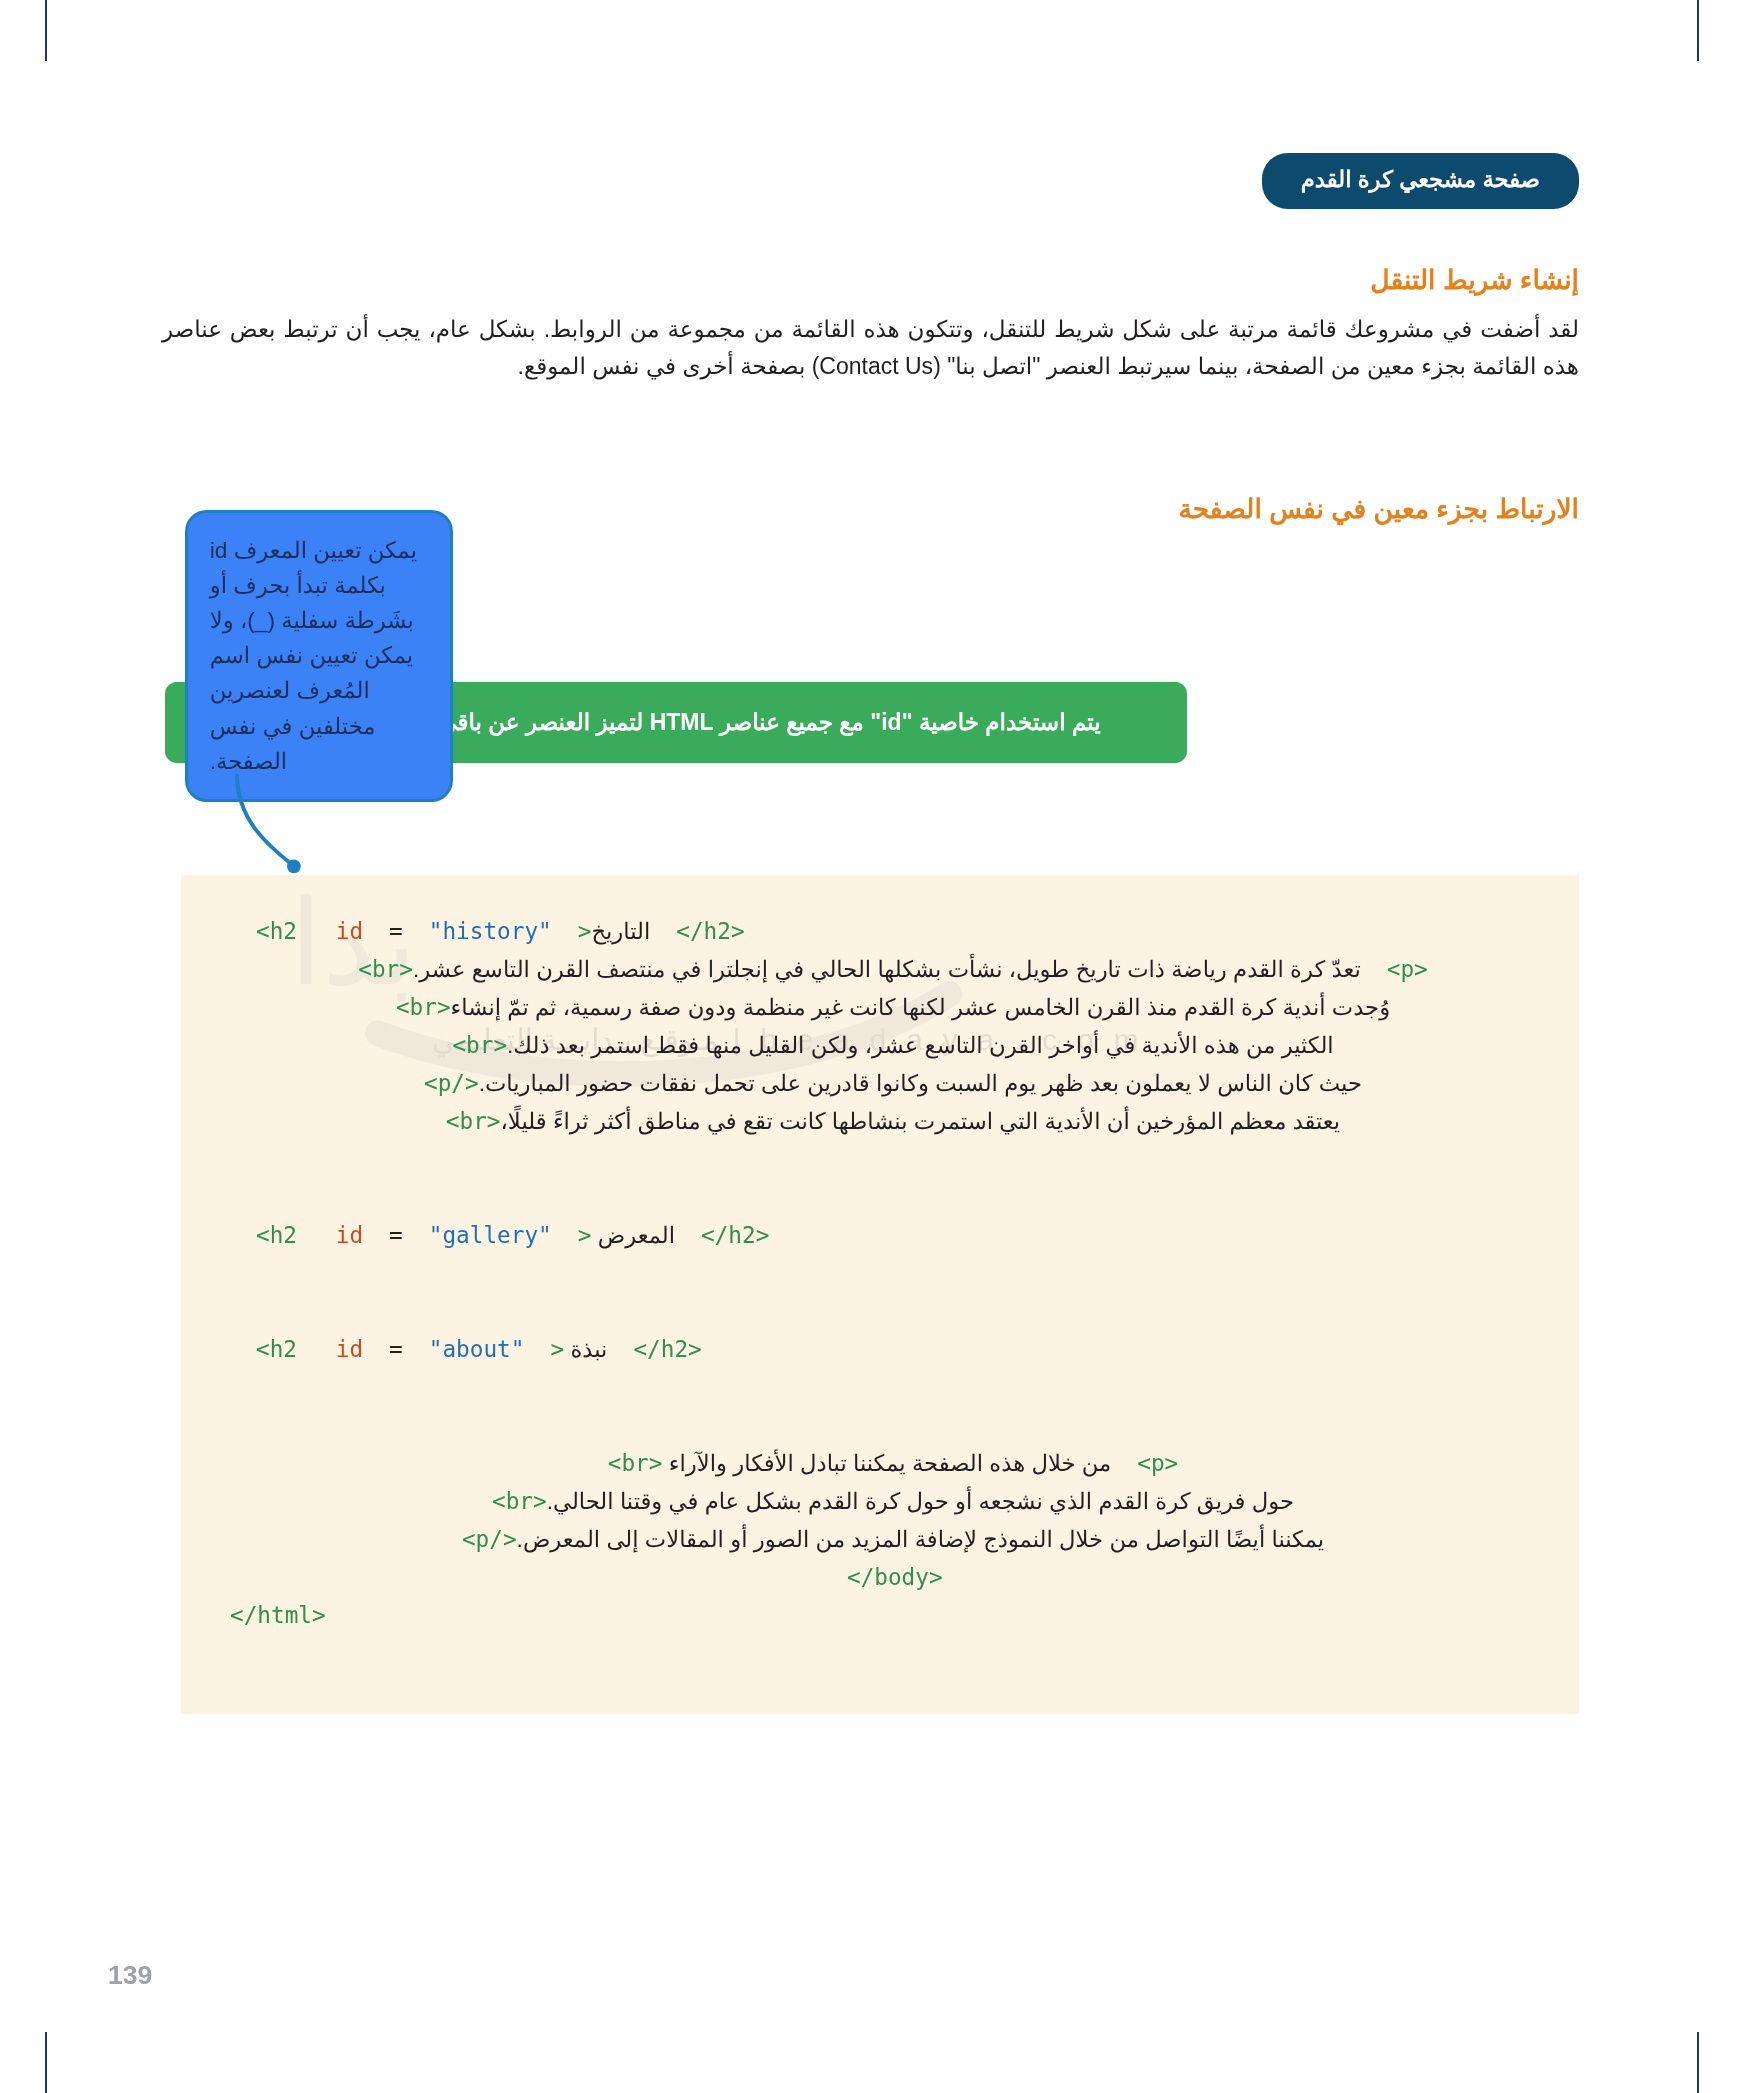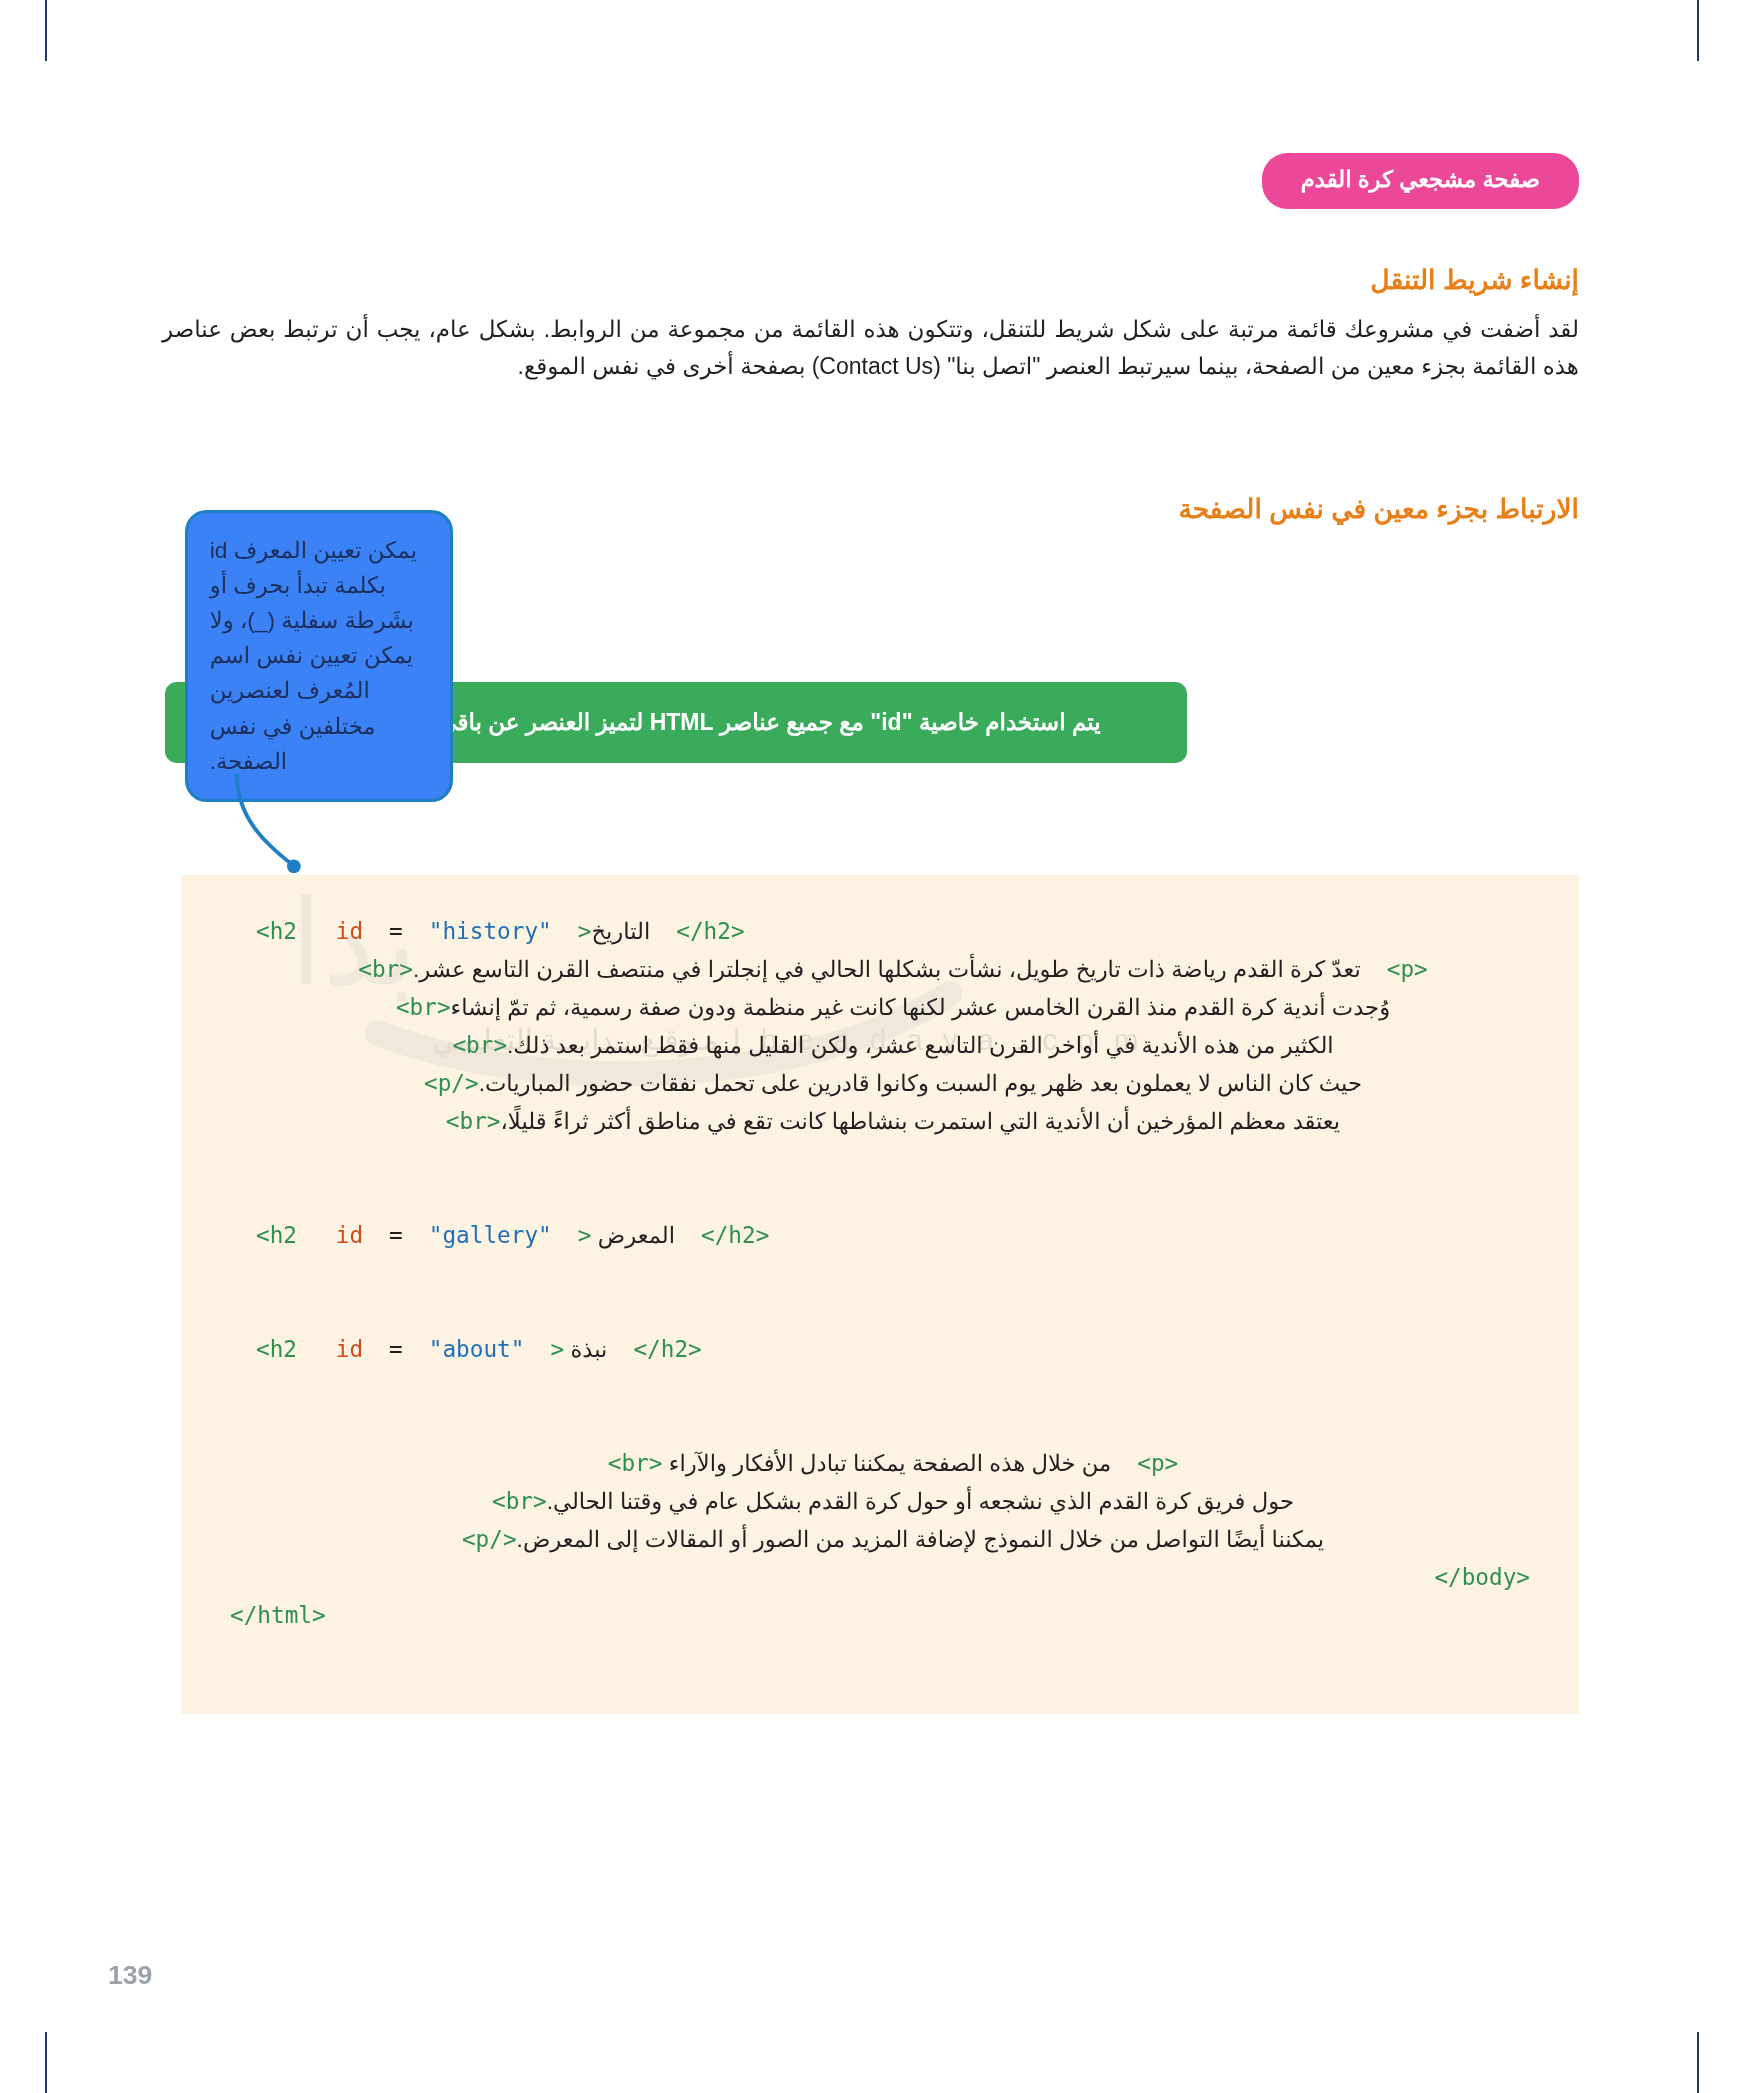--- a/index.html
+++ b/index.html
@@ -33,21 +33,21 @@
     left: 0; top: 0;
     width: 1744px;
     height: 2093px;
   }
 
   
   .header-pill {
     position: absolute;
     right: 165px;
     top: 153px;
-    background: #ec4899;
+    background: #0c4a6e;
     color: #ffffff;
     border-radius: 25.6px;
     padding: 12.8px 39px 15.8px 39px;
     font-size: 22.7px;
     font-weight: bold;
     letter-spacing: 0;
     white-space: nowrap;
   }
 
   
@@ -277,21 +277,21 @@
       </div>
 
       <div class="ln mix">
         <span class="txt">حول فريق كرة القدم الذي نشجعه أو حول كرة القدم بشكل عام في وقتنا الحالي.</span><span class="tagmono tag">&lt;br&gt;</span>
       </div>
 
       <div class="ln mix">
         <span class="txt">يمكننا أيضًا التواصل من خلال النموذج لإضافة المزيد من الصور أو المقالات إلى المعرض.</span><span class="tagmono tag">&lt;/p&gt;</span>
       </div>
 
-      <div class="ln" style="direction:ltr;text-align:right;">
+      <div class="ln" style="direction:ltr;text-align:center;">
         <span class="ind1 tag tagmono" style="padding-left:29.6px;">&lt;/body&gt;</span>
       </div>
       <div class="ln" style="direction:ltr;text-align:left;">
         <span class="tag tagmono">&lt;/html&gt;</span>
       </div>
 
     </div>
   </div>
 
   <div class="page-number">139</div>

